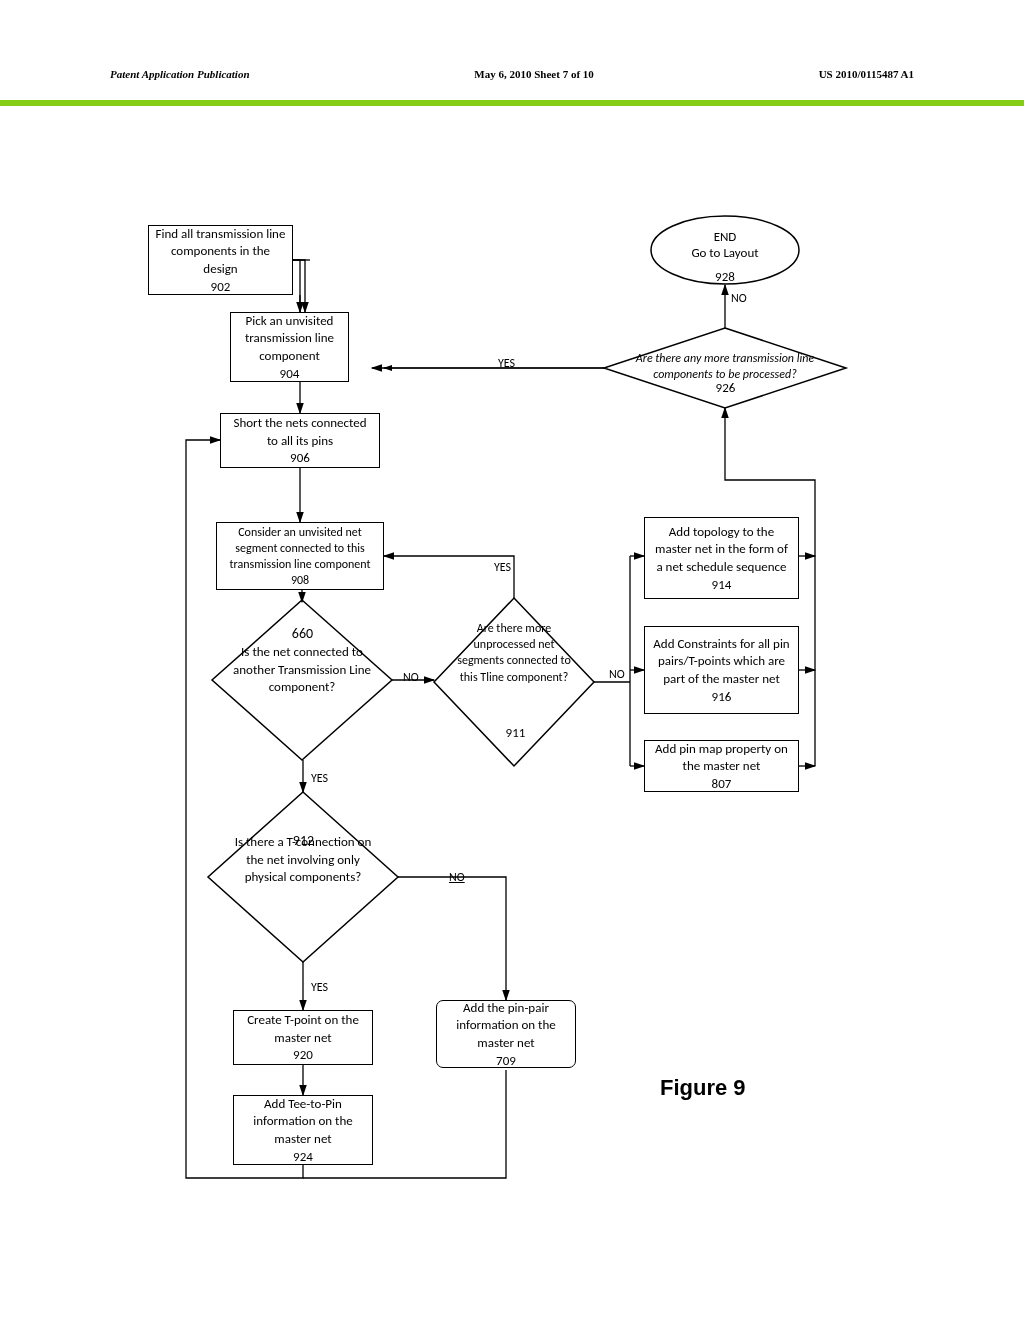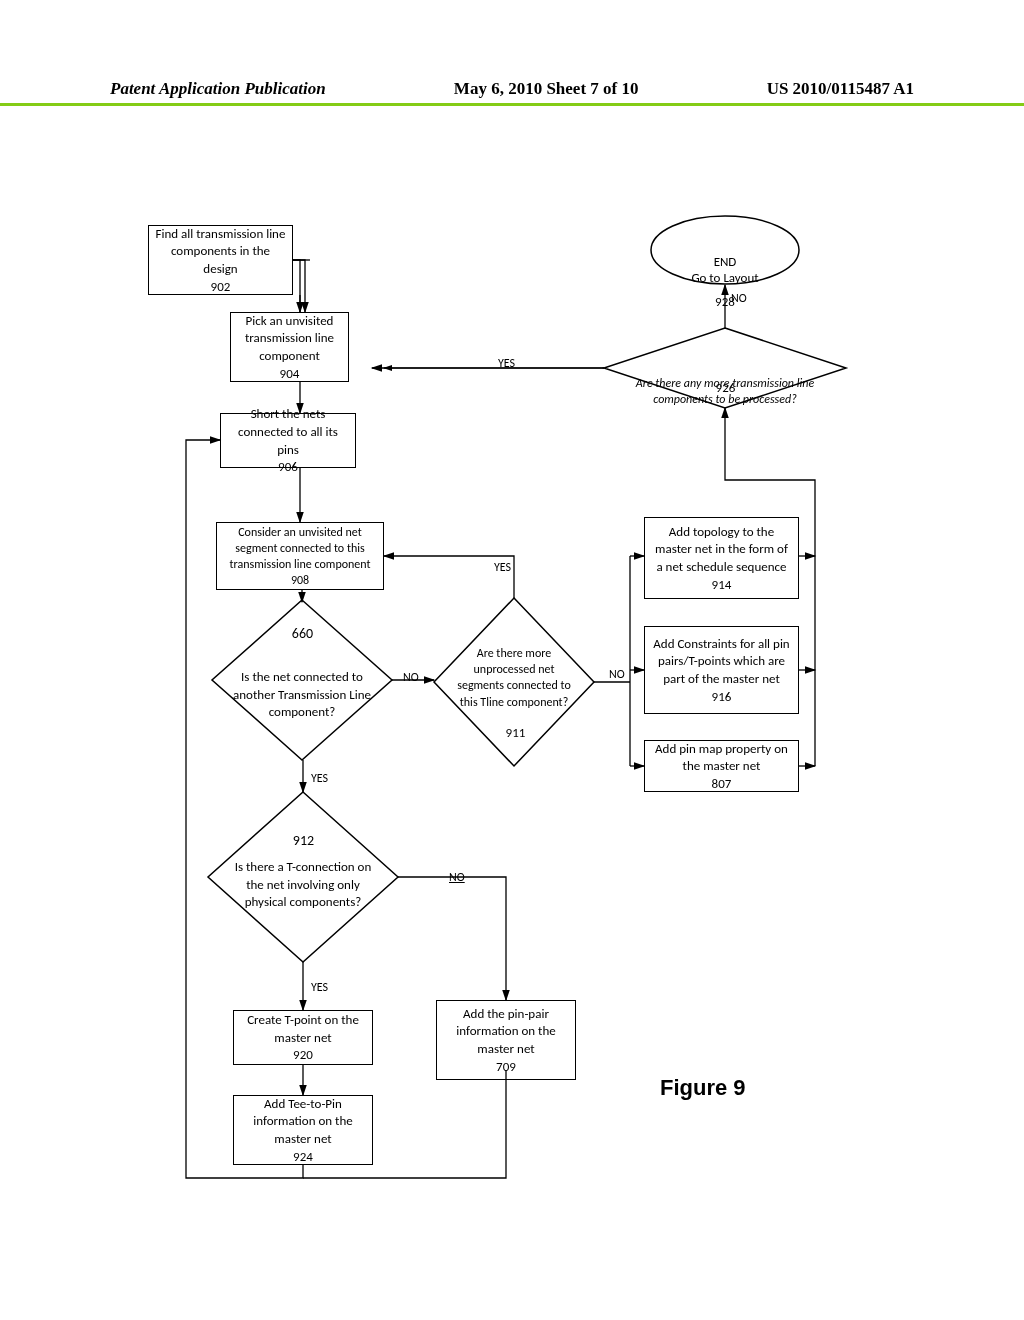--- a/index.html
+++ b/index.html
@@ -1,24 +1,24 @@
 <!DOCTYPE html>
 <html><head>
 <meta charset="utf-8">
 <style>
   * { box-sizing: border-box; margin: 0; padding: 0; }
   body { font-family: "Times New Roman", serif; background: #fff; width: 1024px; }
   .page { position: relative; width: 1024px; height: 1320px; }
-  .header { position: absolute; top: 78px; left: 0; right: 0; height: 28px; border-bottom: 3px solid #84cc16; display: flex; justify-content: space-between; align-items: flex-end; padding: 0 110px 4px 110px; font-size: 17px; font-weight: bold; }
+  .header { position: absolute; top: 78px; left: 0; right: 0; height: 28px; border-bottom: 6px solid #84cc16; display: flex; justify-content: space-between; align-items: flex-end; padding: 0 110px 20px 110px; font-size: 11px; font-weight: bold; }
   .header .left { font-style: italic; }
   .box { position: absolute; border: 1.5px solid #000; background: #fff; text-align: center; font-family: Calibri, Arial, sans-serif; font-size: 13px; line-height: 1.35; display: flex; flex-direction: column; justify-content: center; padding: 4px 6px; }
   .num { display: block; }
   .diamond { position: absolute; width: 0; height: 0; }
   .diamond svg { position: absolute; left: 0; top: 0; overflow: visible; }
-  .dtext { position: absolute; font-family: Calibri, Arial, sans-serif; font-size: 13px; line-height: 1.35; text-align: center; margin-top: 25px; }
+  .dtext { position: absolute; font-family: Calibri, Arial, sans-serif; font-size: 13px; line-height: 1.35; text-align: center; }
   .dnum { position: absolute; font-family: Calibri, Arial, sans-serif; font-size: 14px; text-align: center; }
   .label { position: absolute; font-family: Calibri, Arial, sans-serif; font-size: 12px; }
   .figlabel { position: absolute; font-family: Arial, sans-serif; font-size: 22px; font-weight: bold; }
   svg.arrows { position: absolute; left: 0; top: 0; width: 1024px; height: 1320px; }
 </style>
 </head>
 <body>
 
 <div class="page">
 
@@ -31,21 +31,21 @@
   <div class="box" style="left:148px; top:225px; width:145px; height:70px;">
     <span>Find all transmission line components in the design</span>
     <span class="num">902</span>
   </div>
 
   <div class="box" style="left:230px; top:312px; width:119px; height:70px;">
     <span>Pick an unvisited transmission line component</span>
     <span class="num">904</span>
   </div>
 
-  <div class="box" style="left:220px; top:413px; width:136px; height:55px;">
+  <div class="box" style="left:220px; top:413px; width:160px; height:55px;">
     <span>Short the nets connected to all its pins</span>
     <span class="num">906</span>
   </div>
 
   <div class="box" style="left:216px; top:522px; width:168px; height:68px; font-size:12px;">
     <span>Consider an unvisited net segment connected to this transmission line component</span>
     <span class="num">908</span>
   </div>
 
   <div class="diamond" style="left:212px; top:600px;">
@@ -85,21 +85,21 @@
   <div class="box" style="left:644px; top:740px; width:155px; height:52px;">
     <span>Add pin map property on the master net</span>
     <span class="num">807</span>
   </div>
 
   <div class="box" style="left:233px; top:1010px; width:140px; height:55px;">
     <span>Create T-point on the master net</span>
     <span class="num">920</span>
   </div>
 
-  <div class="box" style="left:436px; top:1000px; width:140px; height:80px;">
+  <div class="box" style="left:436px; top:1000px; width:140px; height:68px;border-radius:7px;">
     <span>Add the pin-pair information on the master net</span>
     <span class="num">709</span>
   </div>
 
   <div class="box" style="left:233px; top:1095px; width:140px; height:70px;">
     <span>Add Tee-to-Pin information on the master net</span>
     <span class="num">924</span>
   </div>
 
   <div class="diamond" style="left:604px; top:328px;">

